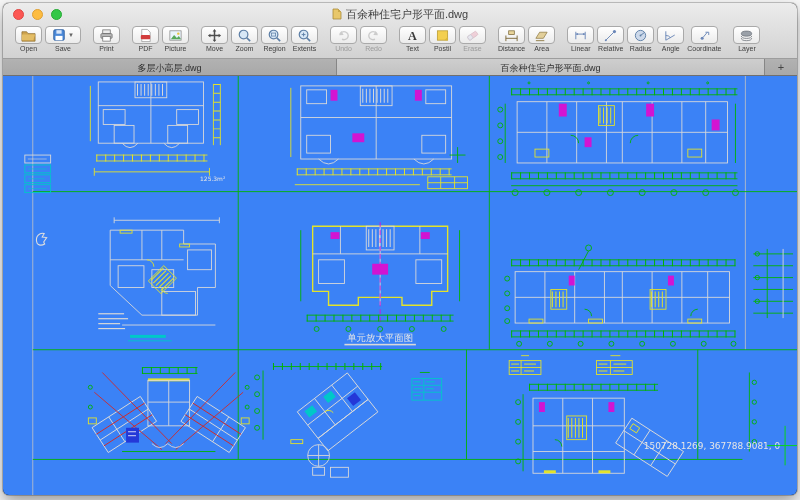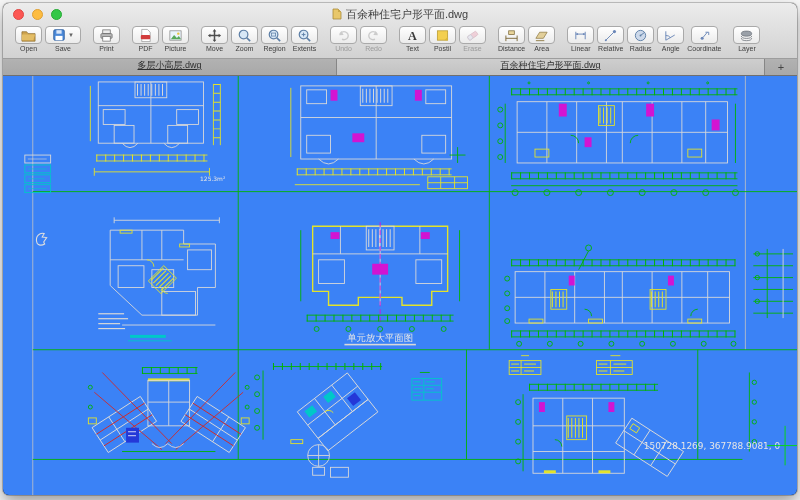--- a/index.html
+++ b/index.html
@@ -21,21 +21,21 @@
   .gap{margin-left:9px;}
   .tbtn{width:27px;height:18px;background:linear-gradient(#ffffff,#ebebeb);border:1px solid #a9a9a9;border-radius:4px;
         display:flex;align-items:center;justify-content:center;box-sizing:border-box;}
   .tbtn.wide{width:36px;}
   .tlabel{font-size:7px;color:#3d3d3d;margin-top:1px;white-space:nowrap;}
   .disabled .tlabel{color:#9b9b9b;}
   .disabled .tbtn svg{opacity:.45;}
   .chev{font-size:6px;color:#666;margin-left:2px;}
   
   .tabbar{height:16px;background:#9f9f9f;display:flex;font-size:9px;color:#2e2e2e;border-bottom:1px solid #6f6f6f;}
-  .tab{display:flex;align-items:flex-start;justify-content:center;box-sizing:border-box;border-right:1px solid #868686;background:linear-gradient(#b2b2b2,#a8a8a8);overflow:hidden;white-space:nowrap;text-decoration:underline;}
+  .tab{display:flex;align-items:flex-end;justify-content:center;box-sizing:border-box;border-right:1px solid #868686;background:linear-gradient(#b2b2b2,#a8a8a8);overflow:hidden;white-space:nowrap;}
   .tab.active{background:linear-gradient(#cecece,#c2c2c2);}
   .tab-left{width:334px;}
   .tab-main{flex:1;}
   .tab-add{width:32px;display:flex;align-items:center;justify-content:center;color:#444;font-size:11px;background:linear-gradient(#b2b2b2,#a8a8a8);}
   
   .canvas{flex:1;position:relative;background:#3b82f6;}
   .canvas svg{position:absolute;inset:0;}
   .sw{stroke:#d9d9d9;fill:none;stroke-width:.9}
   .sy{stroke:#e3e32a;fill:none;stroke-width:.9}
   .sg{stroke:#00b400;fill:none;stroke-width:.9}

